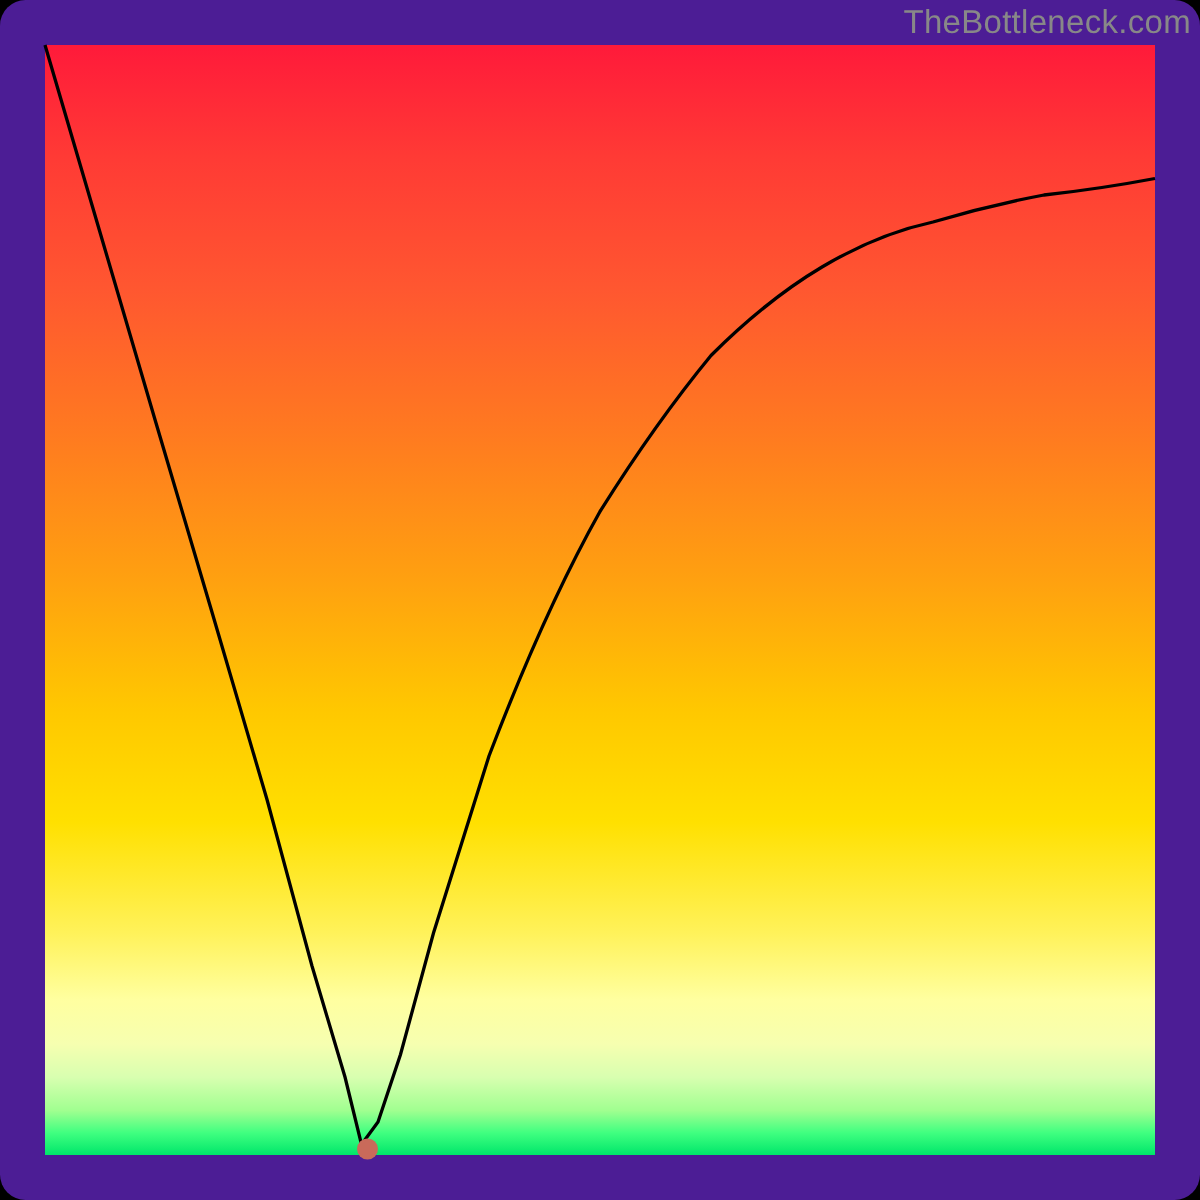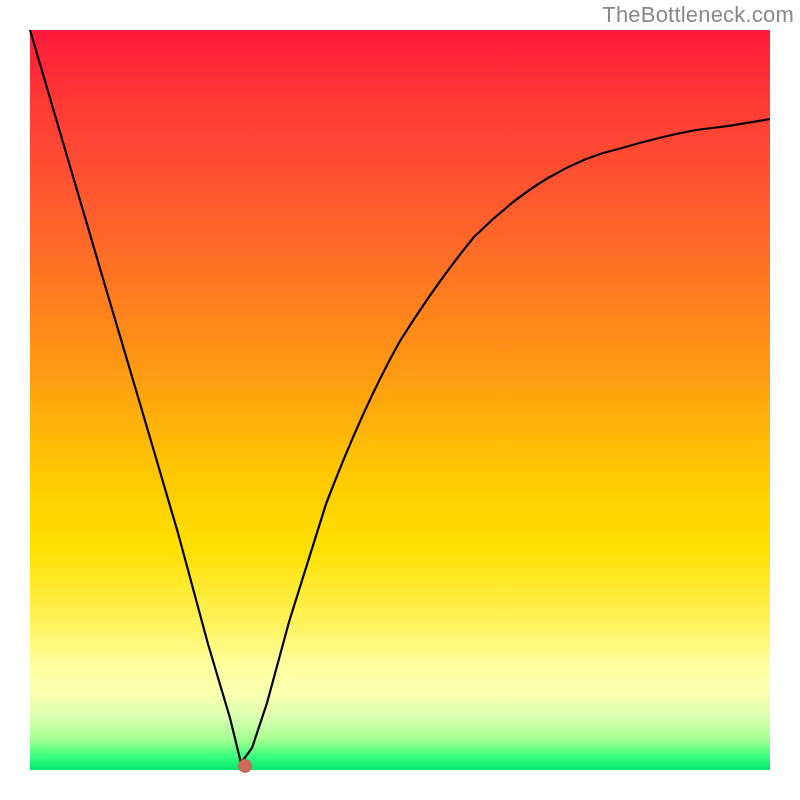--- a/index.html
+++ b/index.html
@@ -10,21 +10,22 @@
     position: relative;
     font-family: Arial, sans-serif;
     overflow: hidden;
   }
   .frame {
     position: absolute;
     top: 0;
     left: 0;
     width: 800px;
     height: 800px;
-    background: #ffffff;
+    background: #4c1d95;
+    border-radius: 17px;
   }
   .plot-area {
     position: absolute;
     top: 30px;
     left: 30px;
     width: 740px;
     height: 740px;
     
     background: linear-gradient(
       to bottom,

